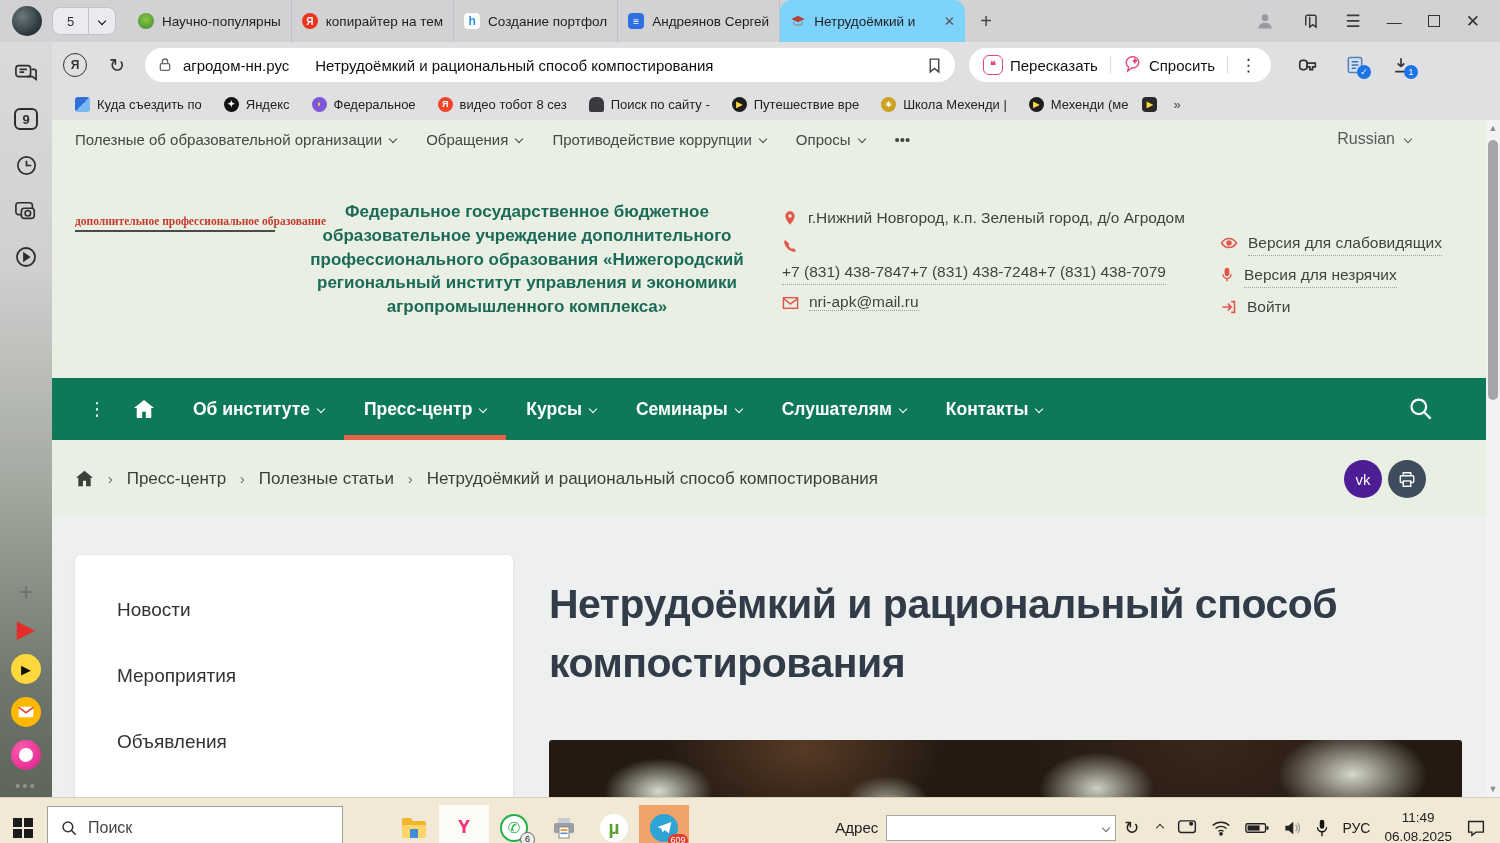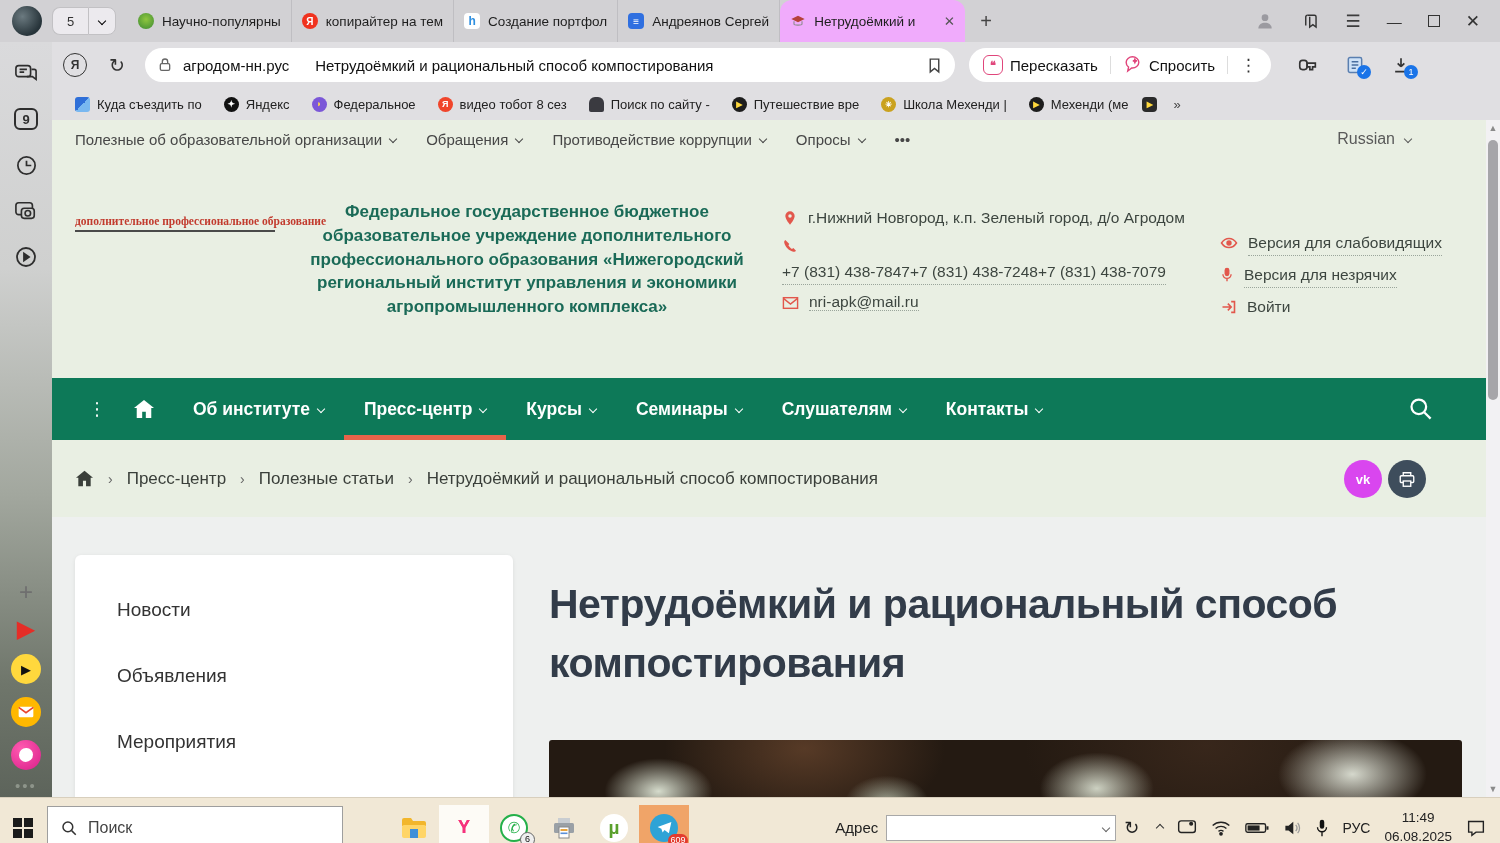--- a/index.html
+++ b/index.html
@@ -17,21 +17,21 @@
   .avatar { width:30px; height:30px; border-radius:50%; margin:0 10px 0 12px;
             background:radial-gradient(circle at 35% 35%, #6b7a80, #27343a 70%); flex:none; }
   .tabcount { background:#eceaee; border-radius:8px 0 0 8px; height:28px; min-width:36px; display:flex; align-items:center; justify-content:center;
               font-size:13px; color:#333; border:1px solid #c2c1c4; border-right:none; }
   .tabchev  { background:#eceaee; border-radius:0 8px 8px 0; height:28px; width:28px; display:flex; align-items:center; justify-content:center;
               border:1px solid #c2c1c4; margin-right:12px; }
   .chev { display:inline-block; width:6px; height:6px; border-right:1.6px solid currentColor; border-bottom:1.6px solid currentColor; transform:rotate(45deg); }
   .tab { display:flex; align-items:center; gap:8px; height:42px; padding:0 10px; max-width:188px; min-width:160px; font-size:13.5px; color:#1e1e1e;
          border-right:1px solid #bfbec2; overflow:hidden; white-space:nowrap; }
   .tab .lbl { overflow:hidden; text-overflow:clip; }
-  .tab.active { background:#f0abfc; border-radius:12px 12px 0 0; border-right:none; min-width:185px; }
+  .tab.active { background:#7dd3fc; border-radius:12px 12px 0 0; border-right:none; min-width:185px; }
   .fav { width:16px; height:16px; border-radius:4px; flex:none; display:flex; align-items:center; justify-content:center; font-size:10px; font-weight:bold; color:#fff; }
   .fav.circle { border-radius:50%; }
   .newtab { width:30px; height:30px; border-radius:50%; font-size:20px; color:#444; display:flex; align-items:center; justify-content:center; margin-left:6px; }
   .tb-right { margin-left:auto; display:flex; align-items:center; gap:26px; padding-right:20px; color:#3c3c3c; }
   .winbtn { font-size:15px; color:#333; }
   .maxbox { width:12px; height:12px; border:1.6px solid #333; }
 
   
   .navbtn { color:#333; font-size:19px; margin-left:22px; }
   .ya-circle { width:24px; height:24px; border-radius:50%; border:1.8px solid #333; display:flex; align-items:center; justify-content:center;
@@ -435,37 +435,37 @@
           </svg>
       </span>
       <span class="crumb-sep">›</span>
       <span>Пресс-центр</span>
       <span class="crumb-sep">›</span>
       <span>Полезные статьи</span>
       <span class="crumb-sep">›</span>
       <span>Нетрудоёмкий и рациональный способ компостирования</span>
     </div>
     <div class="share">
-      <div class="circle-btn" style="background:#d946ef;font-weight:bold;font-size:13px;">
+      <div class="circle-btn" style="background:#4c1d95;font-weight:normal;font-size:15px;">
         <span>vk</span>
       </div>
       <div class="circle-btn" style="background:#3e4d5c;">
         <svg width="18" height="17" viewBox="0 0 24 22" fill="none" stroke="#fff" stroke-width="1.8">
             <path d="M7 6V2h10v4"></path>
             <rect x="3" y="6" width="18" height="9" rx="1.5"></rect>
             <rect x="7" y="13" width="10" height="7" fill="#3e4d5c"></rect>
           </svg>
       </div>
     </div>
 
     <div class="contentband">
       <div class="sidecard">
         <a href="#">Новости</a>
+        <a href="#">Мероприятия</a>
         <a href="#">Объявления</a>
-        <a href="#">Мероприятия</a>
       </div>
       <div class="article">
         <h1>Нетрудоёмкий и рациональный способ компостирования</h1>
         <div class="hero"></div>
       </div>
     </div>
 
   </div>
 
   <div class="scrollbar">

